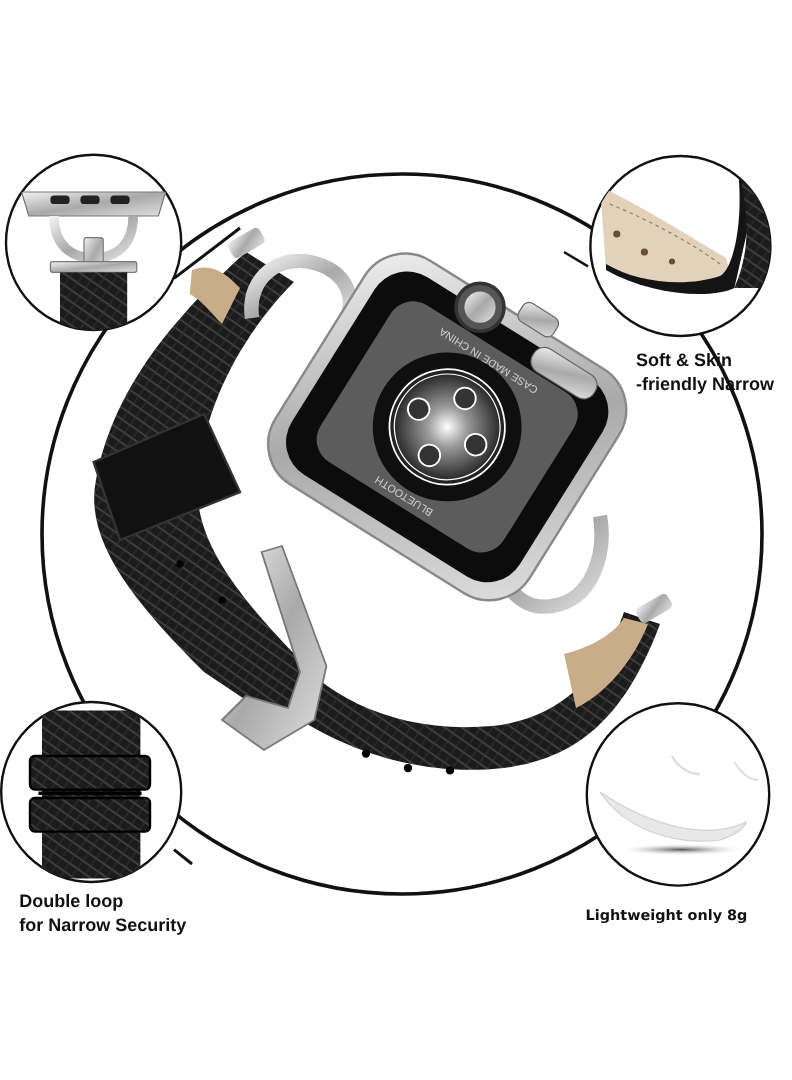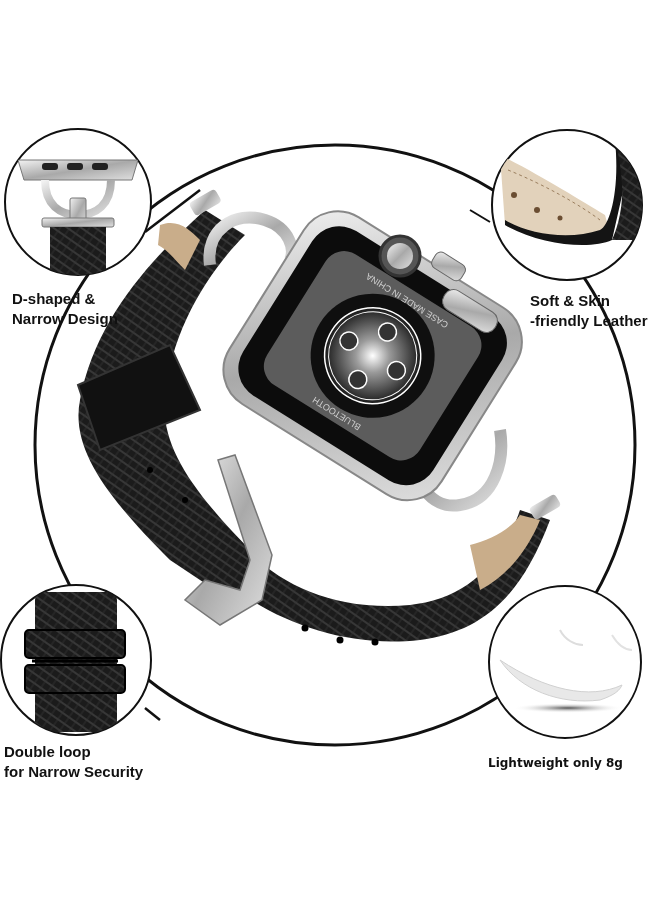--- a/index.html
+++ b/index.html
@@ -2,21 +2,21 @@
 <html><head>
 <meta charset="utf-8">
 <style>
   html, body { margin:0; padding:0; background:#ffffff; }
   body { width:660px; height:900px; position:relative; overflow:hidden;
          font-family:"Liberation Sans", sans-serif; }
   .stage { position:absolute; left:0; top:0; width:660px; height:900px; }
   .label { position:absolute; font-weight:bold; color:#111; font-size:15px; line-height:20px; }
   .label-tl { left:12px; top:289px; text-align:left; }
   .label-tr { left:530px; top:291px; text-align:left; width:130px; }
-  .label-bl { left:4px; top:742px; }
+  .label-bl { left:16px; top:742px; }
   .label-br { left:488px; top:753px; font-family:"DejaVu Sans", sans-serif; font-size:12px; }
   .label span { display:block; white-space:nowrap; }
 </style>
 </head>
 <body>
 
 <div class="stage">
   <svg width="660" height="900" viewBox="0 0 660 900">
     <defs>
       <pattern id="leatherTex" width="8" height="8" patternUnits="userSpaceOnUse" patternTransform="rotate(35)">
@@ -151,27 +151,23 @@
       <g clip-path="url(#clipBR)">
         <ellipse cx="568" cy="708" rx="55" ry="5" fill="url(#featherShadow)"></ellipse>
         <path d="M500 660 C520 690 560 705 600 700 C615 695 620 690 622 685 C590 700 545 690 500 660 Z" fill="#e8e8e8" stroke="#d0d0d0" stroke-width="1"></path>
         <path d="M560 630 C565 640 575 645 583 645" fill="none" stroke="#ddd" stroke-width="2"></path>
         <path d="M612 635 C618 645 625 650 632 650" fill="none" stroke="#e2e2e2" stroke-width="2"></path>
       </g>
     </g>
   </svg>
 
   
-  <div class="label label-tl">
-    <span>D-shaped &amp;</span>
-    <span>Narrow Design</span>
-  </div>
   <div class="label label-tr">
     <span>Soft &amp; Skin</span>
-    <span>-friendly Leather</span>
+    <span>-friendly Narrow</span>
   </div>
   <div class="label label-bl">
     <span>Double loop</span>
     <span>for Narrow Security</span>
   </div>
   <div class="label label-br">
     <span>Lightweight only 8g</span>
   </div>
 </div>
 

